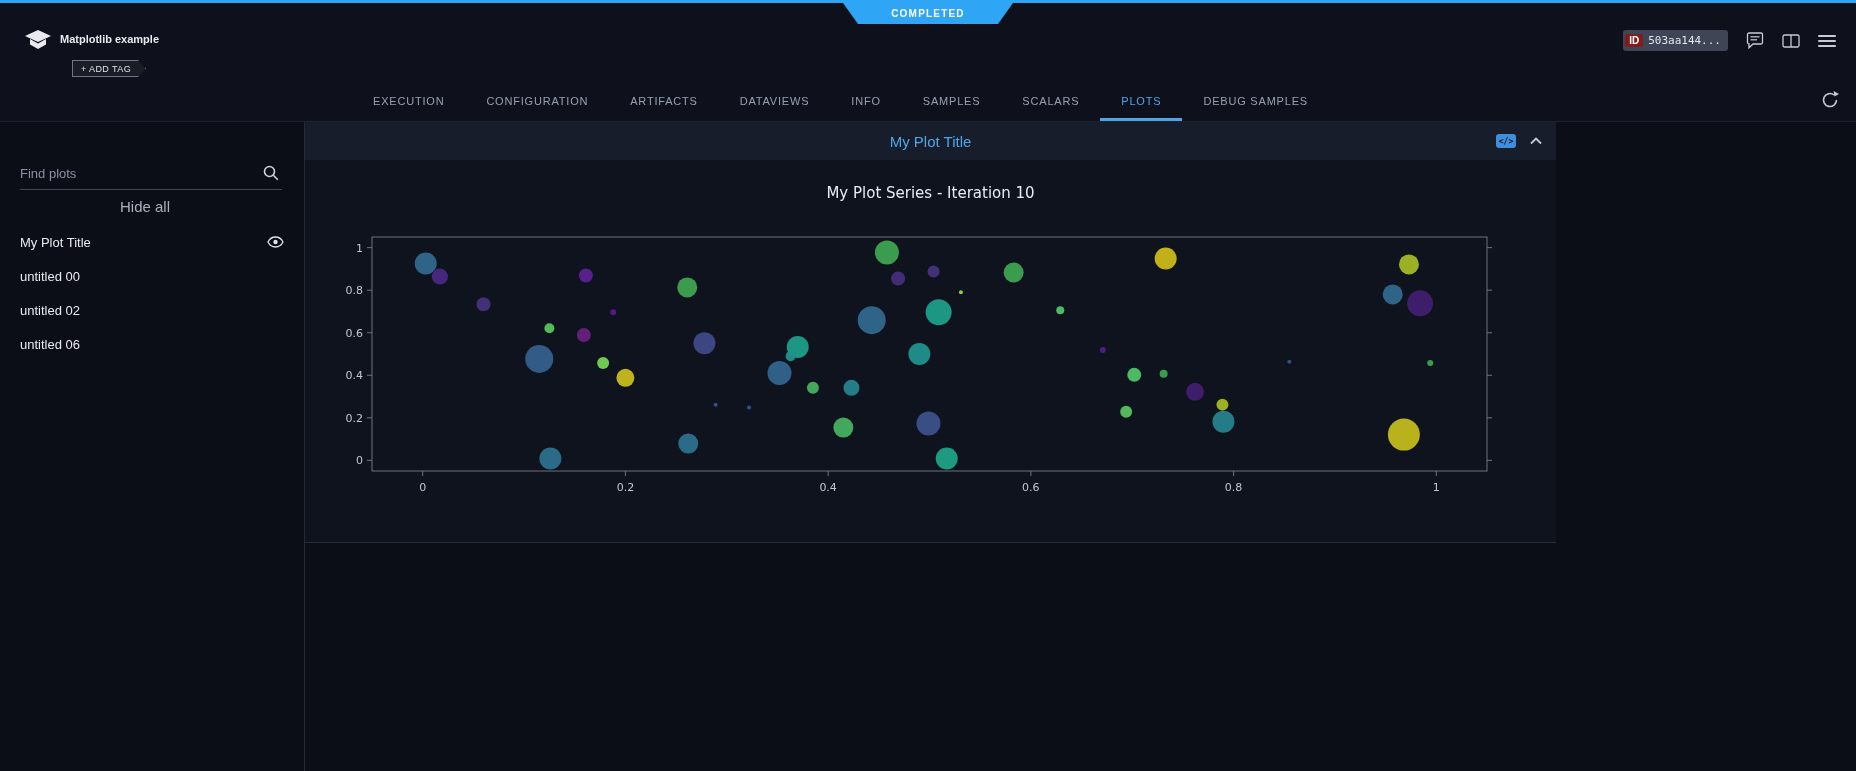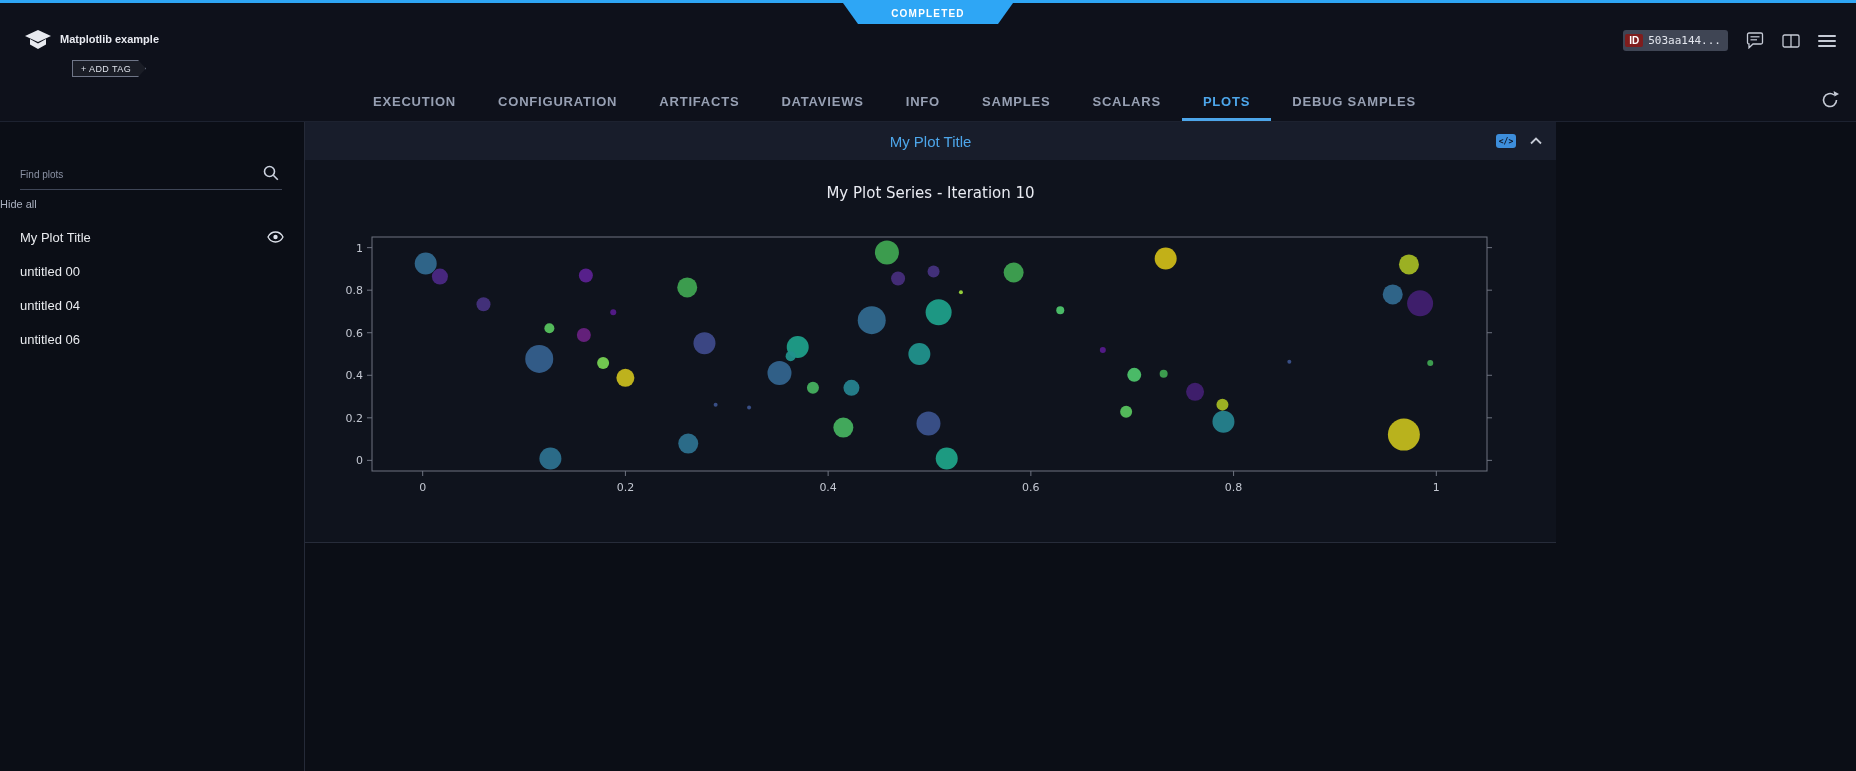--- a/index.html
+++ b/index.html
@@ -37,33 +37,33 @@
   .id-chip{display:flex;align-items:center;height:21px;background:#3f4554;border-radius:3px;
     padding:2px;cursor:pointer;}
   .id-chip .id-label{background:#7f1d1d;color:#fff;font-size:10px;font-weight:700;border-radius:2px;
     padding:1px 4px;margin-right:5px;}
   .id-chip .id-value{font-family:"DejaVu Sans Mono",monospace;font-size:11px;color:#e3e6ee;padding-right:5px;}
   .icon-btn{display:flex;align-items:center;justify-content:center;cursor:pointer;}
   .burger{display:flex;flex-direction:column;gap:3px;}
   .burger i{display:block;width:18px;height:2px;background:var(--icon);border-radius:1px;}
 
   .tabs{position:absolute;left:352px;top:84px;height:37px;display:flex;}
-  .tab{display:flex;align-items:center;padding:0 21px;font-size:13px;letter-spacing:.8px;
-    color:var(--txt-dim);cursor:pointer;border-bottom:3px solid transparent;font-weight:700;}
+  .tab{display:flex;align-items:center;padding:0 21px;font-size:11px;letter-spacing:.8px;
+    color:var(--txt-dim);cursor:pointer;border-bottom:3px solid transparent;font-weight:400;}
   .tab.active{color:var(--tab-active);border-bottom-color:var(--tab-active);}
   .refresh{position:absolute;right:16px;top:90px;}
 
   .content{display:flex;height:649px;background:var(--bg-page);}
   .sidebar{width:305px;min-width:305px;border-right:1px solid #252a38;position:relative;}
   .search-row{position:relative;margin:42px 22px 0 20px;border-bottom:1px solid #3f4657;padding-bottom:7px;}
   .search-row input{width:100%;background:transparent;border:none;outline:none;color:var(--txt);
-    font-size:10px;padding-right:28px;font-family:"Liberation Sans",sans-serif;}
+    font-size:13px;padding-right:28px;font-family:"Liberation Sans",sans-serif;}
   .search-row input::placeholder{color:#8b92a4;}
   .search-row .search-ic{position:absolute;right:2px;top:0;cursor:pointer;}
-  .hide-all{margin:8px 22px 0 0;text-align:left;font-size:11px;color:#aab0bf;cursor:pointer;}
+  .hide-all{margin:8px 22px 0 8px;text-align:center;font-size:15px;color:#aab0bf;cursor:pointer;}
   .plot-list{margin-top:10px;}
   .plot-item{height:34px;display:flex;align-items:center;justify-content:space-between;
     padding:0 20px;cursor:pointer;}
   .plot-item-label{font-size:13px;color:#e8eaee;}
   .plot-item .eye{visibility:hidden;display:flex;align-items:center;cursor:pointer;}
   .plot-item.visible .eye{visibility:visible;}
 
   .main{flex:1;position:relative;}
   .card{width:1251px;background:var(--bg-card);border-bottom:1px solid var(--line);}
   .card-header{position:relative;height:38px;background:var(--bg-card-header);
@@ -196,21 +196,21 @@
             <span class="plot-item-label">untitled 00</span>
             <span class="eye">
               <svg width="17" height="12" viewBox="0 0 17 12">
                 <path d="M8.5 1 C4.6 1 2 4 1 6 C2 8 4.6 11 8.5 11 C12.4 11 15 8 16 6 C15 4 12.4 1 8.5 1 Z" fill="none" stroke="#dfe3ec" stroke-width="1.3"></path>
                 <circle cx="8.5" cy="6" r="2.2" fill="#dfe3ec"></circle>
               </svg>
             </span>
           </div>
 
           <div class="plot-item">
-            <span class="plot-item-label">untitled 04</span>
+            <span class="plot-item-label">untitled 02</span>
             <span class="eye">
               <svg width="17" height="12" viewBox="0 0 17 12">
                 <path d="M8.5 1 C4.6 1 2 4 1 6 C2 8 4.6 11 8.5 11 C12.4 11 15 8 16 6 C15 4 12.4 1 8.5 1 Z" fill="none" stroke="#dfe3ec" stroke-width="1.3"></path>
                 <circle cx="8.5" cy="6" r="2.2" fill="#dfe3ec"></circle>
               </svg>
             </span>
           </div>
 
           <div class="plot-item">
             <span class="plot-item-label">untitled 06</span>

